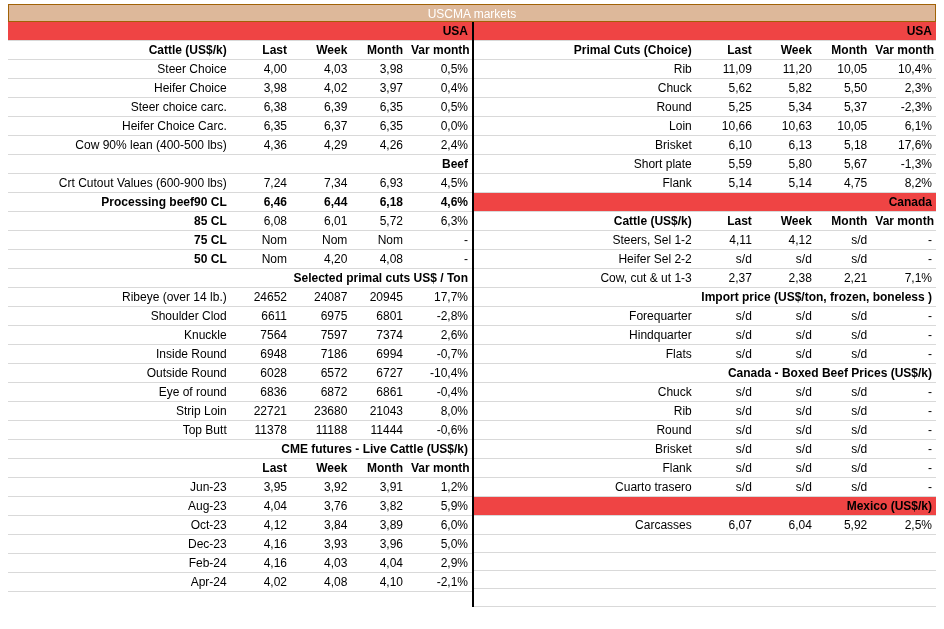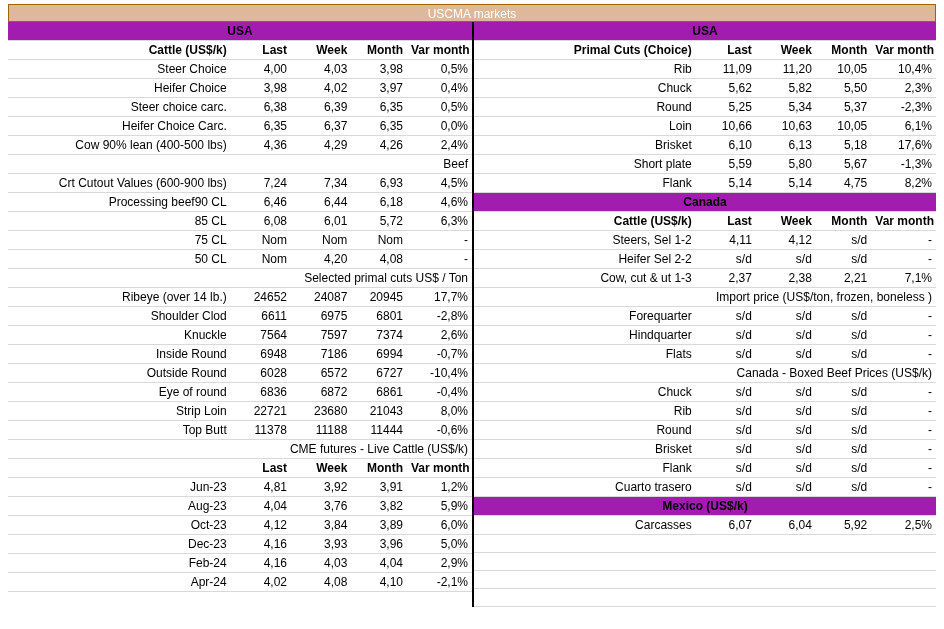--- a/index.html
+++ b/index.html
@@ -53,27 +53,27 @@
     padding: 0 4px;
     border-bottom: 1px solid #d9d9d9;
     white-space: nowrap;
     overflow: hidden;
     font-size: 12px;
     box-sizing: border-box;
   }
   .lbl { text-align: right; }
   .num { text-align: right; }
   .ctr { text-align: center; }
-  .bold { font-weight: normal; }
+  .bold { font-weight: bold; }
   .hdr td { font-weight: bold; border-bottom: 1px solid #000000; }
-  .subhead td { font-weight: normal; }
+  .subhead td { font-weight: bold; }
   .bandrow td {
-    background: #a21caf;
+    background: #ef4444;
     font-weight: bold;
-    text-align: center;
+    text-align: right;
     border-bottom: 1px solid #ffffff;
   }
   .blankline td { border-bottom: 1px solid #d9d9d9; }
   .c-lbl { width: 48%; }
   .c-n { width: 13%; }
   .c-v { width: 13%; }
   .c-m { width: 12%; }
   .c-p { width: 14%; }
 </style>
 </head>
@@ -242,21 +242,21 @@
             </tr>
             <tr class="hdr">
               <td class="lbl bold"></td>
               <td class="num bold">Last</td>
               <td class="num bold">Week</td>
               <td class="num bold">Month</td>
               <td class="num bold">Var month %</td>
             </tr>
             <tr>
               <td class="lbl">Jun-23</td>
-              <td class="num">4,81</td>
+              <td class="num">3,95</td>
               <td class="num">3,92</td>
               <td class="num">3,91</td>
               <td class="num">1,2%</td>
             </tr>
             <tr>
               <td class="lbl">Aug-23</td>
               <td class="num">4,04</td>
               <td class="num">3,76</td>
               <td class="num">3,82</td>
               <td class="num">5,9%</td>

